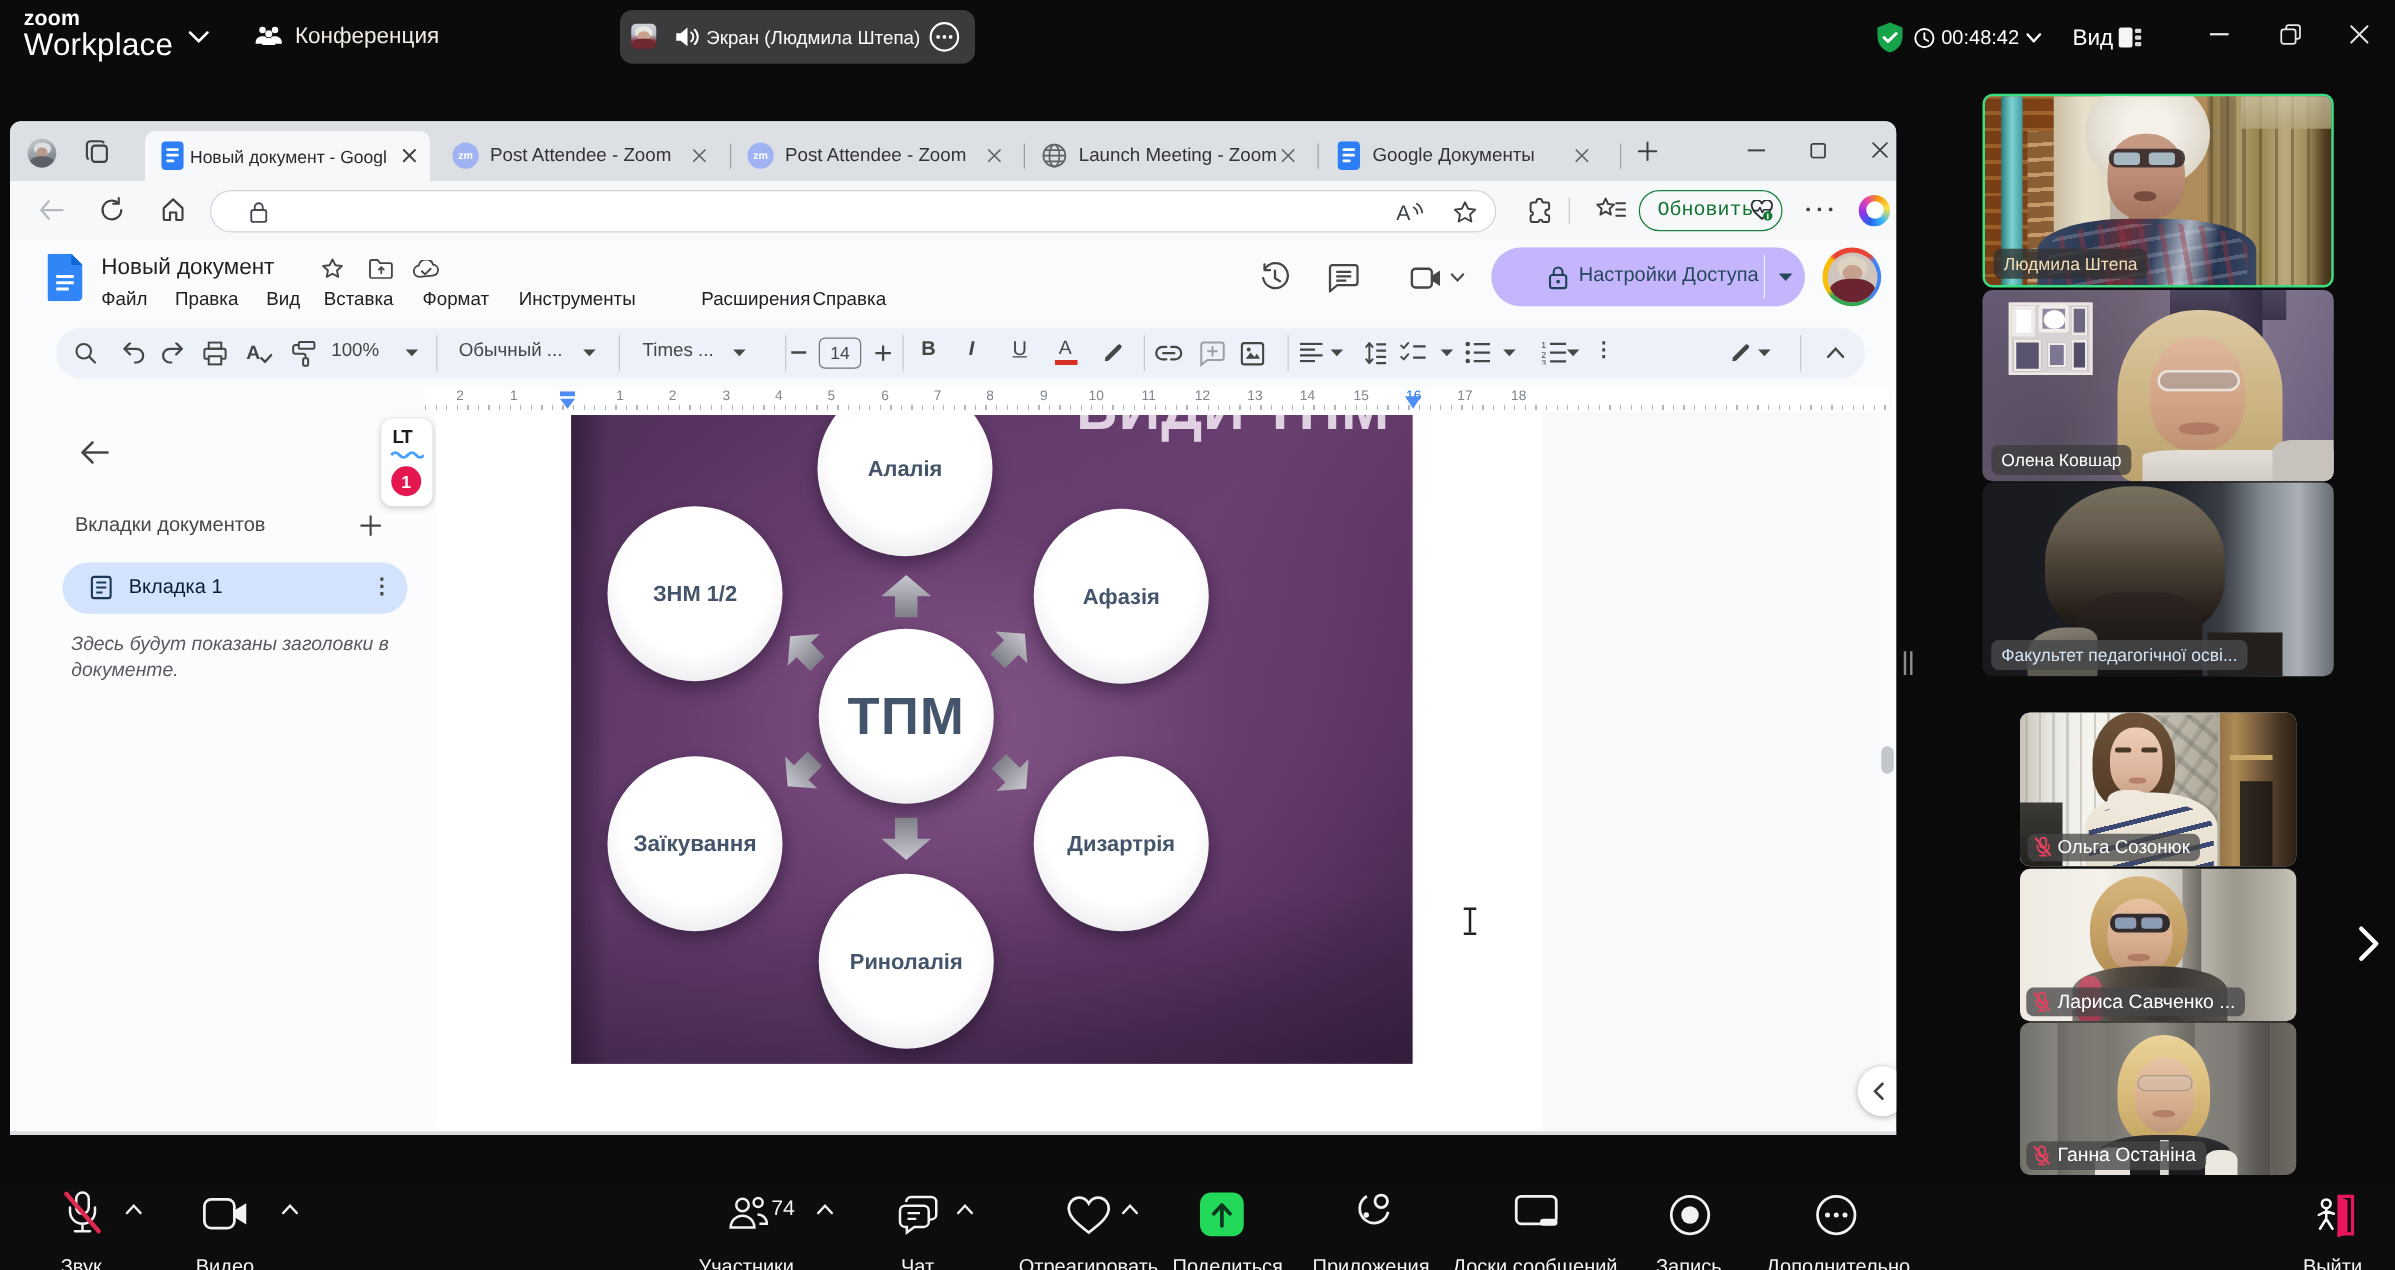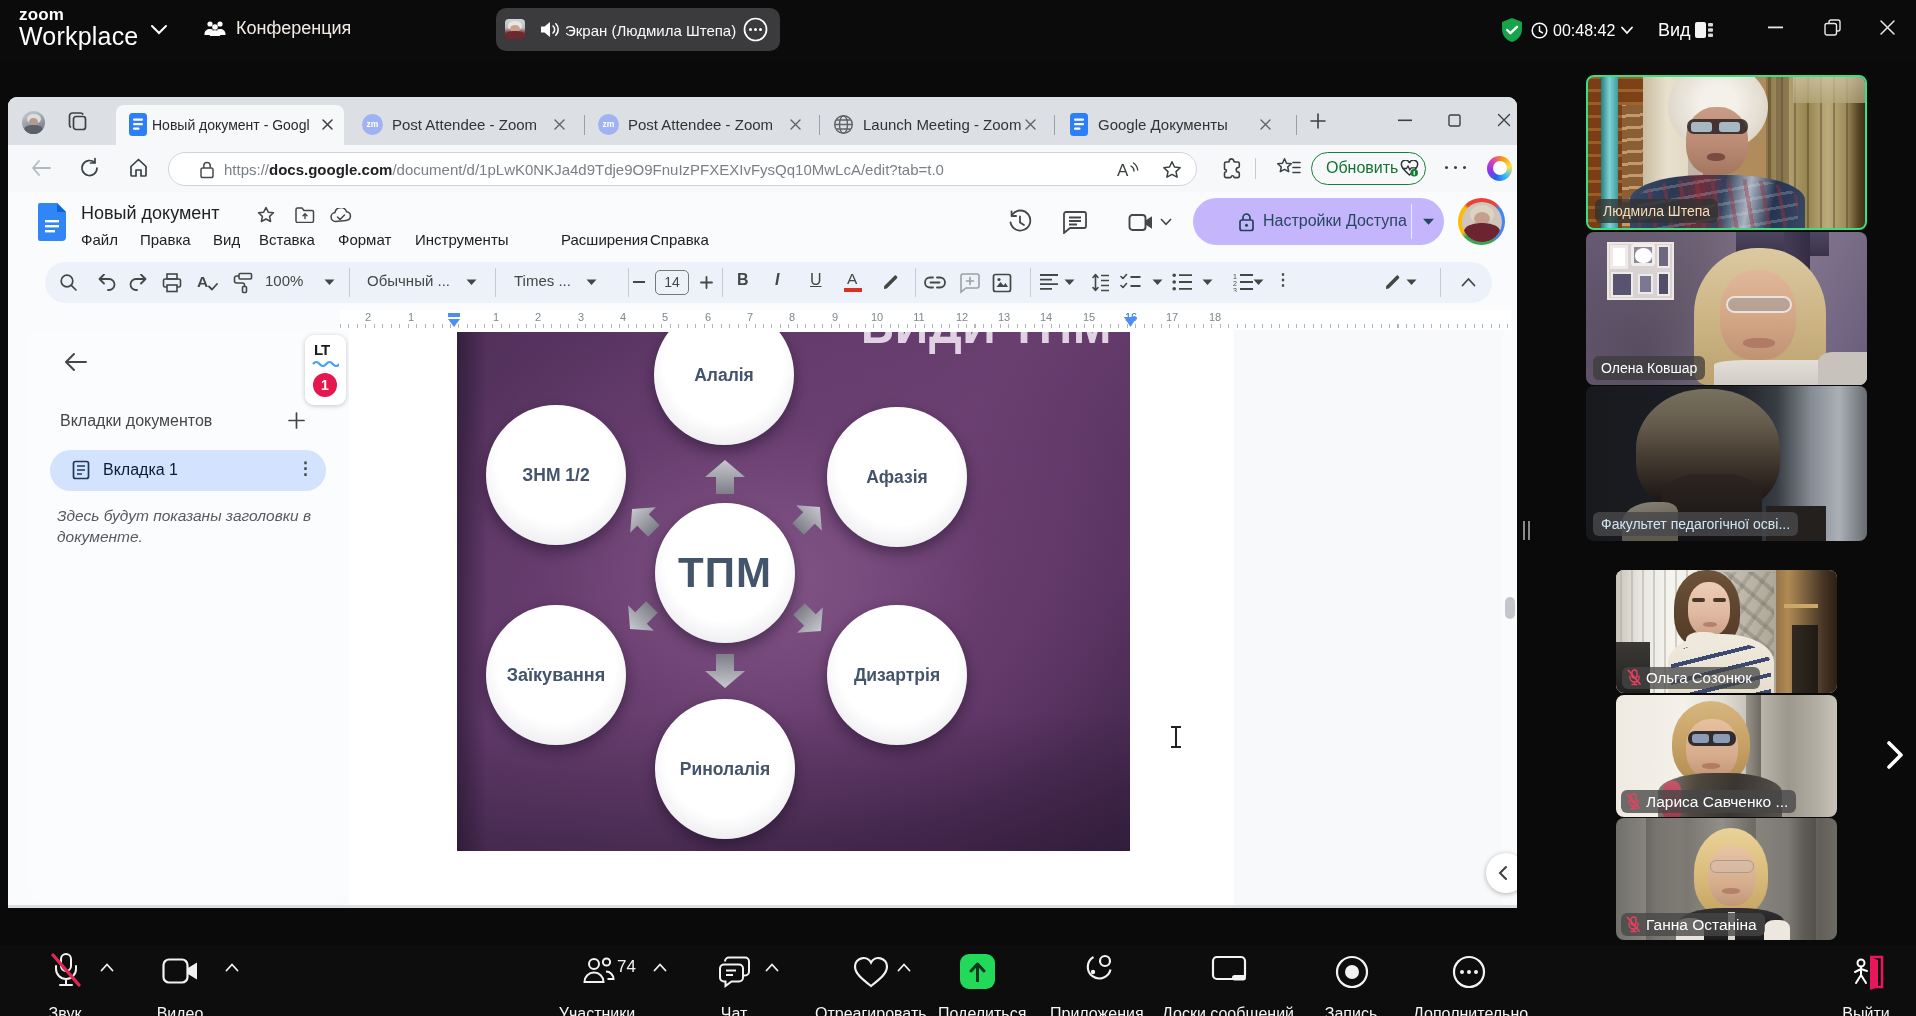--- a/index.html
+++ b/index.html
@@ -207,39 +207,38 @@
           <path d="M18 11 a7.5 7.5 0 1 1 -2.2-5.3 M16 1.5 v4.5 h-4.5" stroke="#3c4043" stroke-width="1.7" fill="none" stroke-linecap="round"></path>
         </svg>
       <svg class="abs" style="left:120px;top:12px" width="21" height="21" viewBox="0 0 21 21">
           <path d="M3 9.5 L10.5 2.5 L18 9.5 V18 a1 1 0 0 1 -1 1 H13 v-6 h-5 v6 H4 a1 1 0 0 1 -1-1 Z" stroke="#3c4043" stroke-width="1.7" fill="none" stroke-linejoin="round"></path>
         </svg>
       <div id="urlpill">
         <svg class="abs" style="left:30px;top:8px" width="16" height="18" viewBox="0 0 16 18">
             <rect x="2" y="7" width="12" height="9.5" rx="1.8" fill="none" stroke="#474b52" stroke-width="1.5"></rect>
             <path d="M4.8 7 V4.8 a3.2 3.2 0 0 1 6.4 0 V7" fill="none" stroke="#474b52" stroke-width="1.5"></path>
           </svg>
-        <div class="url">https://<b>docs.google.com</b>/document/d/1pLwK0NKJa4d9Tdje9O9FnuIzPFXEXIvFysQq10MwLcA/edit?tab=t.0</div>
         <svg class="abs" style="left:948px;top:7px" width="24" height="20" viewBox="0 0 24 20">
             <text x="0" y="16" font-size="17" fill="#3c4043" font-family="Liberation Sans">A</text>
             <path d="M14 6 a6 6 0 0 1 3 5 M16.5 3 a10 10 0 0 1 4.2 7" stroke="#3c4043" stroke-width="1.4" fill="none" stroke-linecap="round"></path>
           </svg>
         <svg class="abs" style="left:993px;top:7px" width="20" height="20" viewBox="0 0 20 20">
             <path d="M10 1.8 l2.5 5.2 5.7.7 -4.2 3.9 1.1 5.6 -5.1-2.8 -5.1 2.8 1.1-5.6 -4.2-3.9 5.7-.7 z" fill="none" stroke="#3c4043" stroke-width="1.5" stroke-linejoin="round"></path>
           </svg>
       </div>
       <svg class="abs" style="left:1213px;top:13px" width="21" height="21" viewBox="0 0 21 21" fill="none" stroke="#3c4043" stroke-width="1.6">
           <path d="M8.2 3.2 a2.3 2.3 0 0 1 4.6 0 c0 .5 1 .8 1.6.8 h2.4 a1.5 1.5 0 0 1 1.5 1.5 v2.4 c0 .6-.3 1.6-.8 1.6 a2.3 2.3 0 0 0 0 4.6 c.5 0 .8 1 .8 1.6 v2.4 a1.5 1.5 0 0 1 -1.5 1.5 h-2.9 a1.2 1.2 0 0 1 -1.2-1.2 c0-.4-.6-.7-1.2-.7 s-1.2.3-1.2.7 a1.2 1.2 0 0 1 -1.2 1.2 H5 a1.5 1.5 0 0 1 -1.5-1.5 v-2.9 c0-.6.4-1.2 1-1.2 .5 0 .9-.6.9-1.2 s-.4-1.2-.9-1.2 c-.6 0-1-.6-1-1.2 V5.5 A1.5 1.5 0 0 1 5 4 h2.4 c.6 0 .8-.4.8-.8z"></path>
         </svg>
       <div class="abs" style="left:1247px;top:13px;width:1px;height:21px;background:#c8ccd2;"></div>
       <svg class="abs" style="left:1268px;top:12px" width="26" height="22" viewBox="0 0 26 22">
           <path d="M8.5 1.8 l2 4.4 4.8.5 -3.6 3.3 1 4.7 -4.2-2.4 -4.2 2.4 1-4.7 L1.7 6.7 l4.8-.5 z" fill="none" stroke="#3c4043" stroke-width="1.5" stroke-linejoin="round"></path>
           <path d="M17 5.5 h7 M17 10.5 h7 M17 15.5 h7" stroke="#3c4043" stroke-width="1.6" stroke-linecap="round"></path>
         </svg>
       <div class="abs" style="left:1303px;top:7px;width:115px;height:33px;border:1.6px solid #1a7e3c;border-radius:17px;">
-        <div class="abs" style="left:14px;top:6px;font-size:16px;color:#13732f;">Обновить</div>
+        <div class="abs" style="left:14px;top:6px;font-size:16px;color:#13732f;font-family:Liberation Mono, monospace;">Обновить</div>
         <svg class="abs" style="left:88px;top:7px" width="19" height="17" viewBox="0 0 19 17">
             <path d="M9.5 15 C5 11 1.5 8.2 1.5 5.1 A3.8 3.8 0 0 1 9.5 3.2 a3.8 3.8 0 0 1 8 1.9 c0 3.1-3.5 5.9-8 9.9z" fill="none" stroke="#2d3136" stroke-width="1.5"></path>
             <path d="M2.5 8.5 h4 l1.5-2.5 1.8 4 1.4-2.2 h4.8" stroke="#2d3136" stroke-width="1.3" fill="none" stroke-linejoin="round"></path>
             <circle cx="14.2" cy="12.8" r="3.8" fill="#157c36"></circle>
             <path d="M14.2 10.9 v3.4 M14.2 11 l-.1-.1" stroke="#fff" stroke-width="1.2"></path>
             <circle cx="14.2" cy="14.6" r=".7" fill="#fff"></circle>
           </svg>
       </div>
       <div class="abs" style="left:1437px;top:19px;width:26px;height:6px;">
         <div style="position:absolute;left:0;top:2px;width:3.4px;height:3.4px;border-radius:50%;background:#3c4043;"></div>

